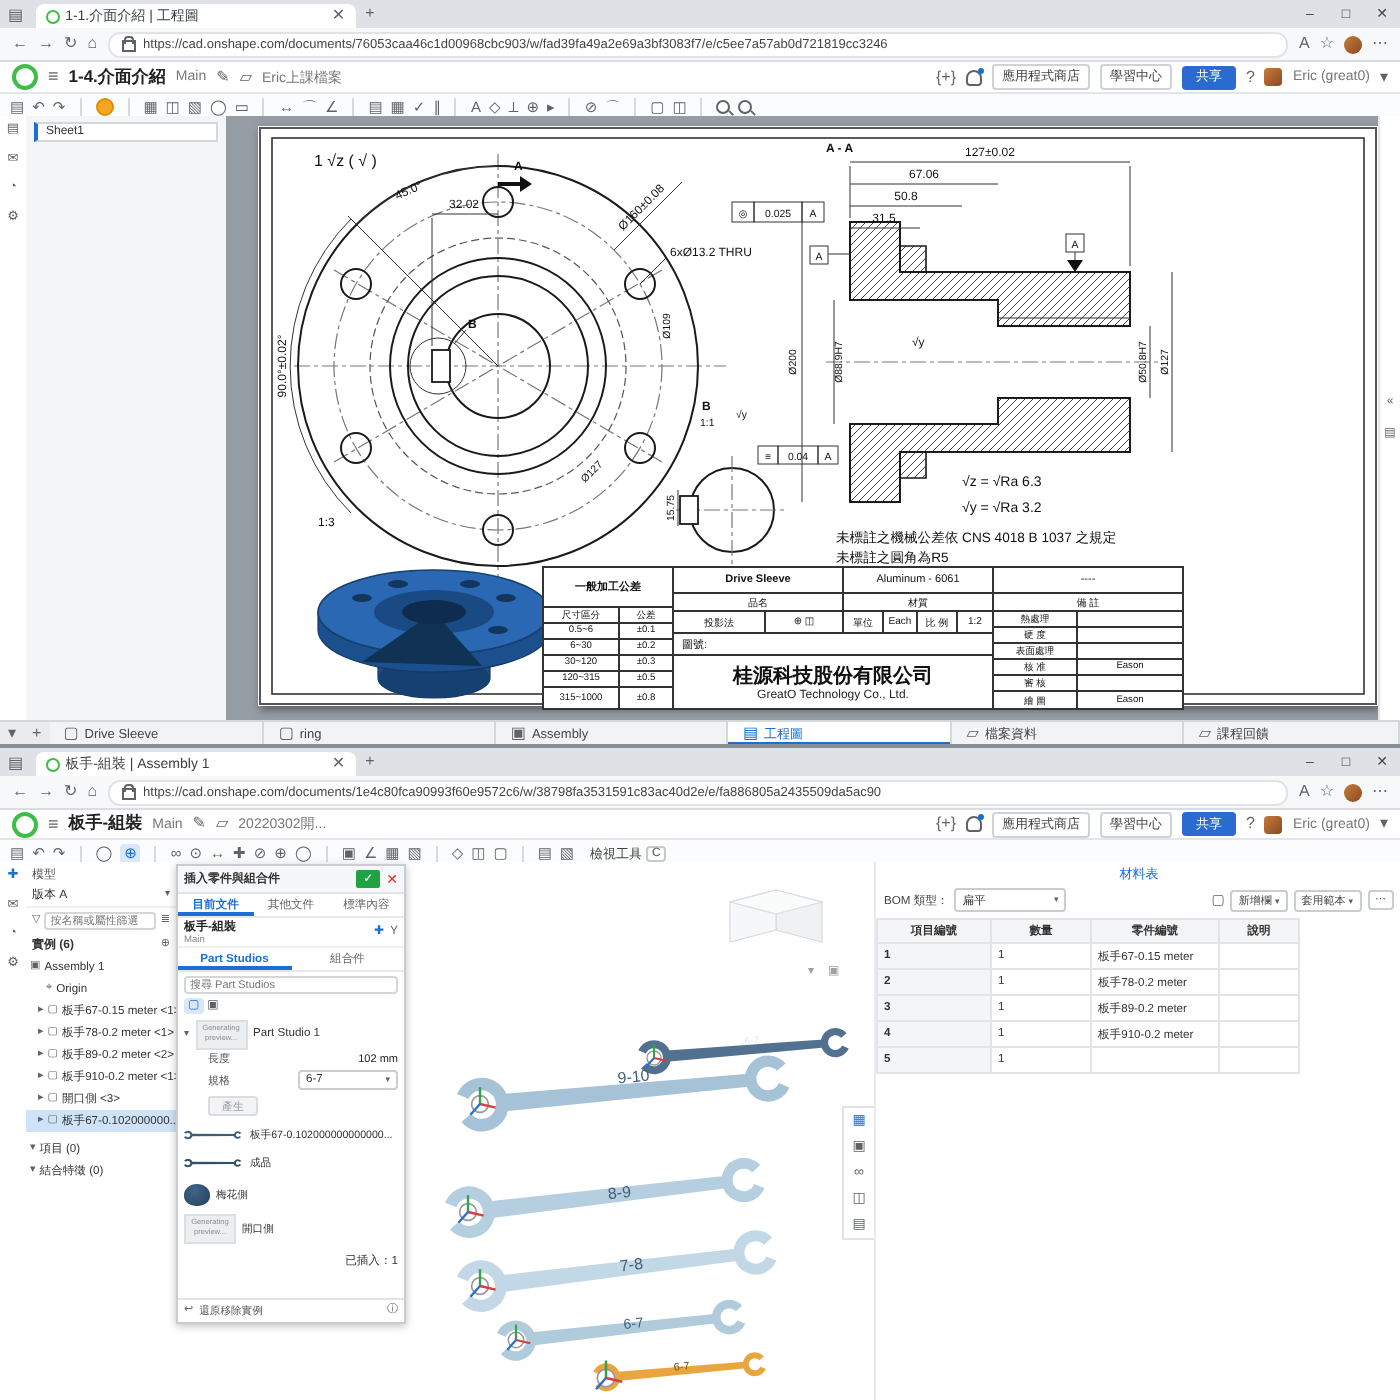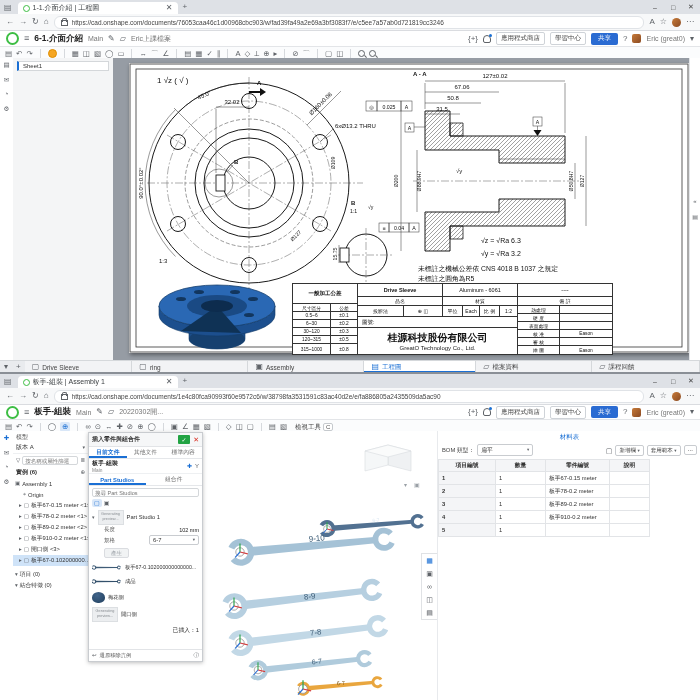--- a/index.html
+++ b/index.html
@@ -107,21 +107,21 @@
       <span class="u">https://cad.onshape.com/documents/76053caa46c1d00968cbc903/w/fad39fa49a2e69a3bf3083f7/e/c5ee7a57ab0d721819cc3246</span>
     </div>
     <span class="ico">A</span>
     <span class="ico">☆</span>
     <span class="avatar" style="border-radius:50%;"></span>
     <span class="ico">⋯</span>
   </div>
   <div class="osheader">
     <span class="oslogo"></span>
     <span class="ico" style="font-size:9px;">≡</span>
-    <span class="doctitle">6-1.介面介紹</span>
+    <span class="doctitle">1-4.介面介紹</span>
     <span class="muted">Main</span>
     <span class="ico">✎</span>
     <span class="ico">▱</span>
     <span class="muted">Eric上課檔案</span>
     <span style="flex:1;"></span>
     <span class="ico">{+}</span>
     <span class="bell"></span>
     <span class="hbtn">應用程式商店</span>
     <span class="hbtn">學習中心</span>
     <span class="sharebtn">共享</span>
@@ -333,21 +333,21 @@
             <ellipse cx="88" cy="243" rx="16" ry="6" fill="#0d2c4e"></ellipse>
             <ellipse cx="52" cy="236" rx="5" ry="2" fill="#12365e"></ellipse>
             <ellipse cx="70" cy="229" rx="5" ry="2" fill="#12365e"></ellipse>
             <ellipse cx="106" cy="229" rx="5" ry="2" fill="#12365e"></ellipse>
             <ellipse cx="124" cy="236" rx="5" ry="2" fill="#12365e"></ellipse>
             <ellipse cx="120" cy="252" rx="5" ry="2" fill="#12365e"></ellipse>
           </g>
         </svg>
 
         
-        <div class="tbl" style="left:163px;top:220px;width:319px;height:70px;">
+        <div class="tbl" style="left:142px;top:220px;width:319px;height:70px;">
 
           <div class="tc" style="left:0;top:0;width:65px;height:20px;font-weight:bold;">一般加工公差</div>
           <div class="tc" style="left:0;top:20px;width:38px;height:8px;font-size:4.8px;">尺寸區分</div>
           <div class="tc" style="left:38px;top:20px;width:27px;height:8px;font-size:4.8px;">公差</div>
           <div class="tc" style="left:0;top:28px;width:38px;height:8px;font-size:4.8px;">0.5~6</div>
           <div class="tc" style="left:38px;top:28px;width:27px;height:8px;font-size:4.8px;">±0.1</div>
           <div class="tc" style="left:0;top:36px;width:38px;height:8px;font-size:4.8px;">6~30</div>
           <div class="tc" style="left:38px;top:36px;width:27px;height:8px;font-size:4.8px;">±0.2</div>
           <div class="tc" style="left:0;top:44px;width:38px;height:8px;font-size:4.8px;">30~120</div>
           <div class="tc" style="left:38px;top:44px;width:27px;height:8px;font-size:4.8px;">±0.3</div>

